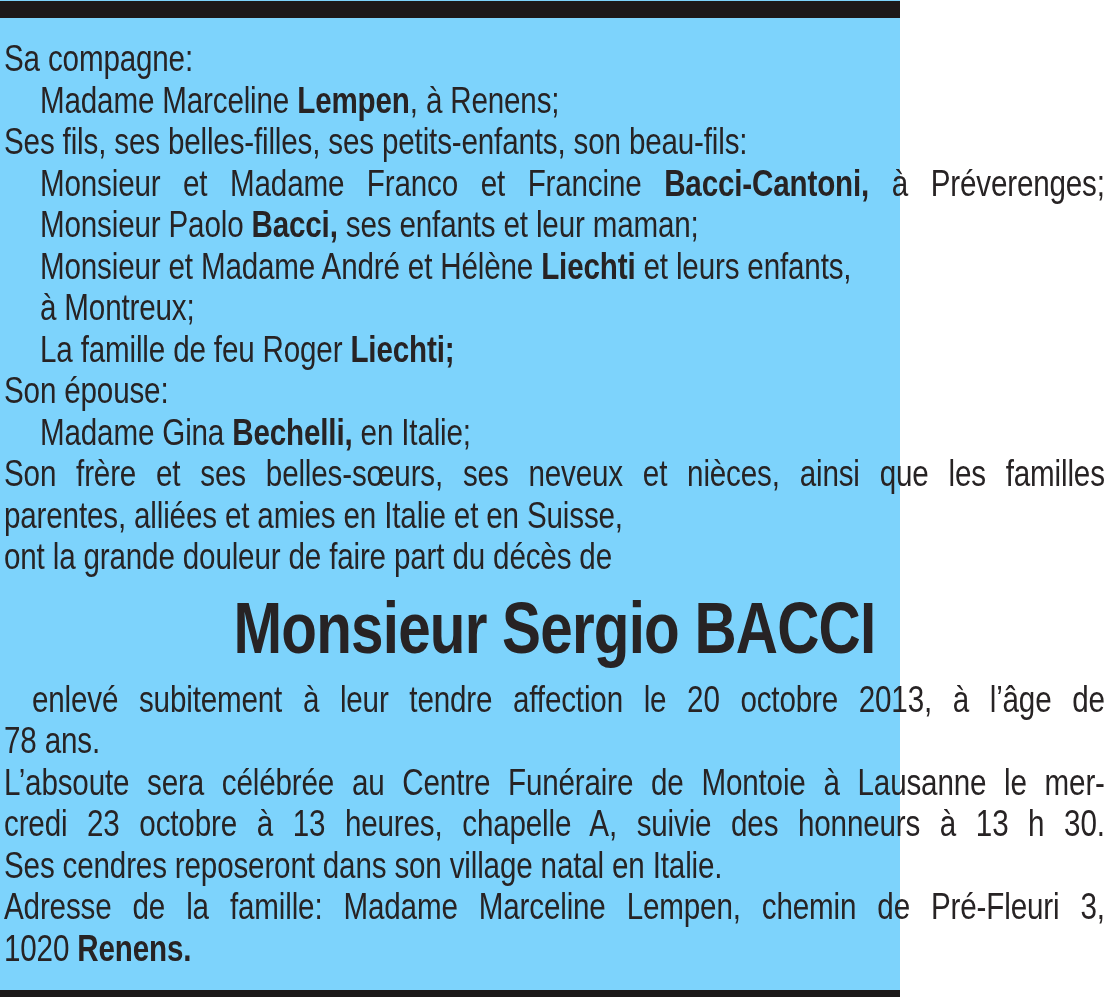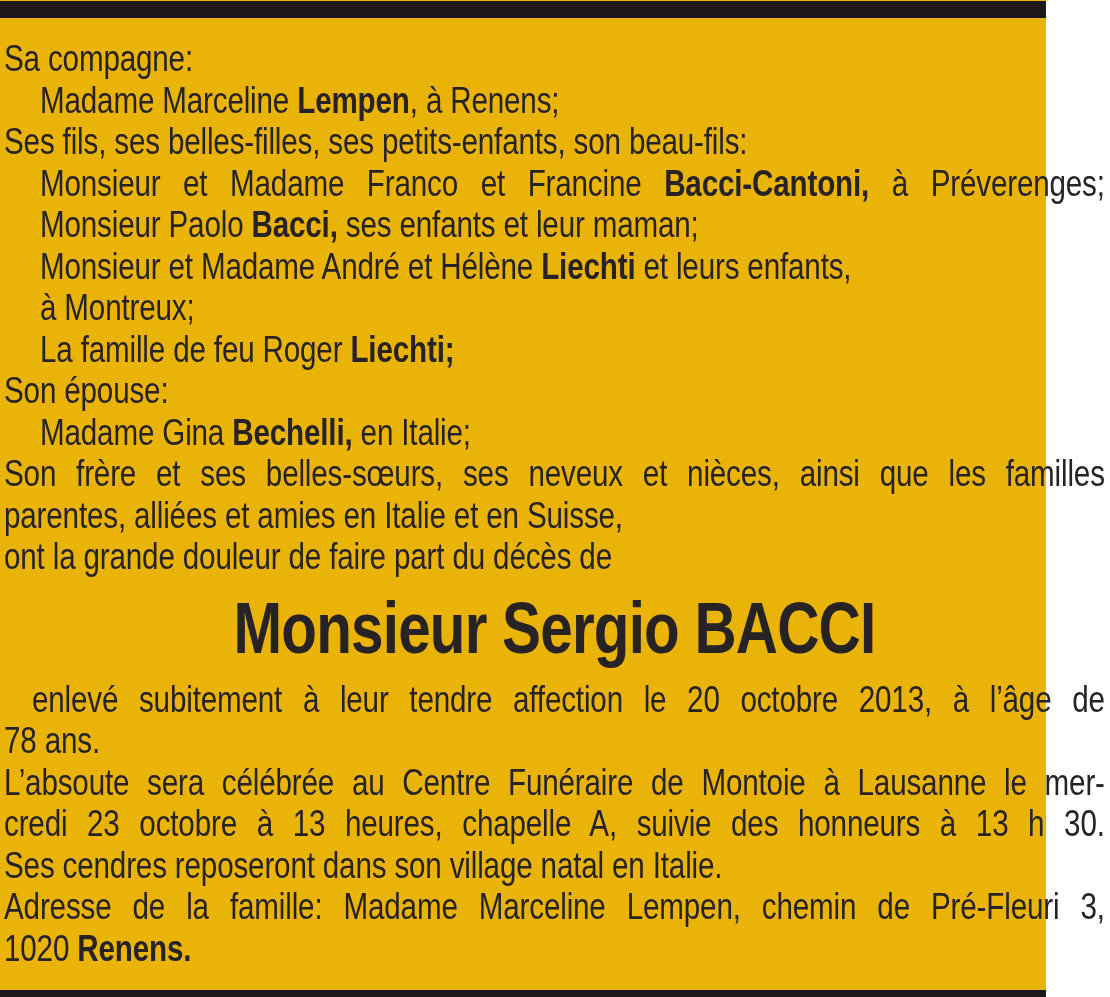--- a/index.html
+++ b/index.html
@@ -5,23 +5,23 @@
   html, body {
     margin: 0;
     padding: 0;
     width: 1110px;
     height: 997px;
     background: #ffffff;
     overflow: hidden;
   }
   .page {
     position: relative;
-    width: 1046px;
+    width: 900px;
     height: 997px;
-    background: #eab308;
+    background: #7dd3fc;
   }
   .rule {
     position: absolute;
     left: 0;
     width: 100%;
     background: #1d191a;
   }
   .rule-top { top: 1px; height: 17px; }
   .rule-bottom { top: 990px; height: 7px; }
 

